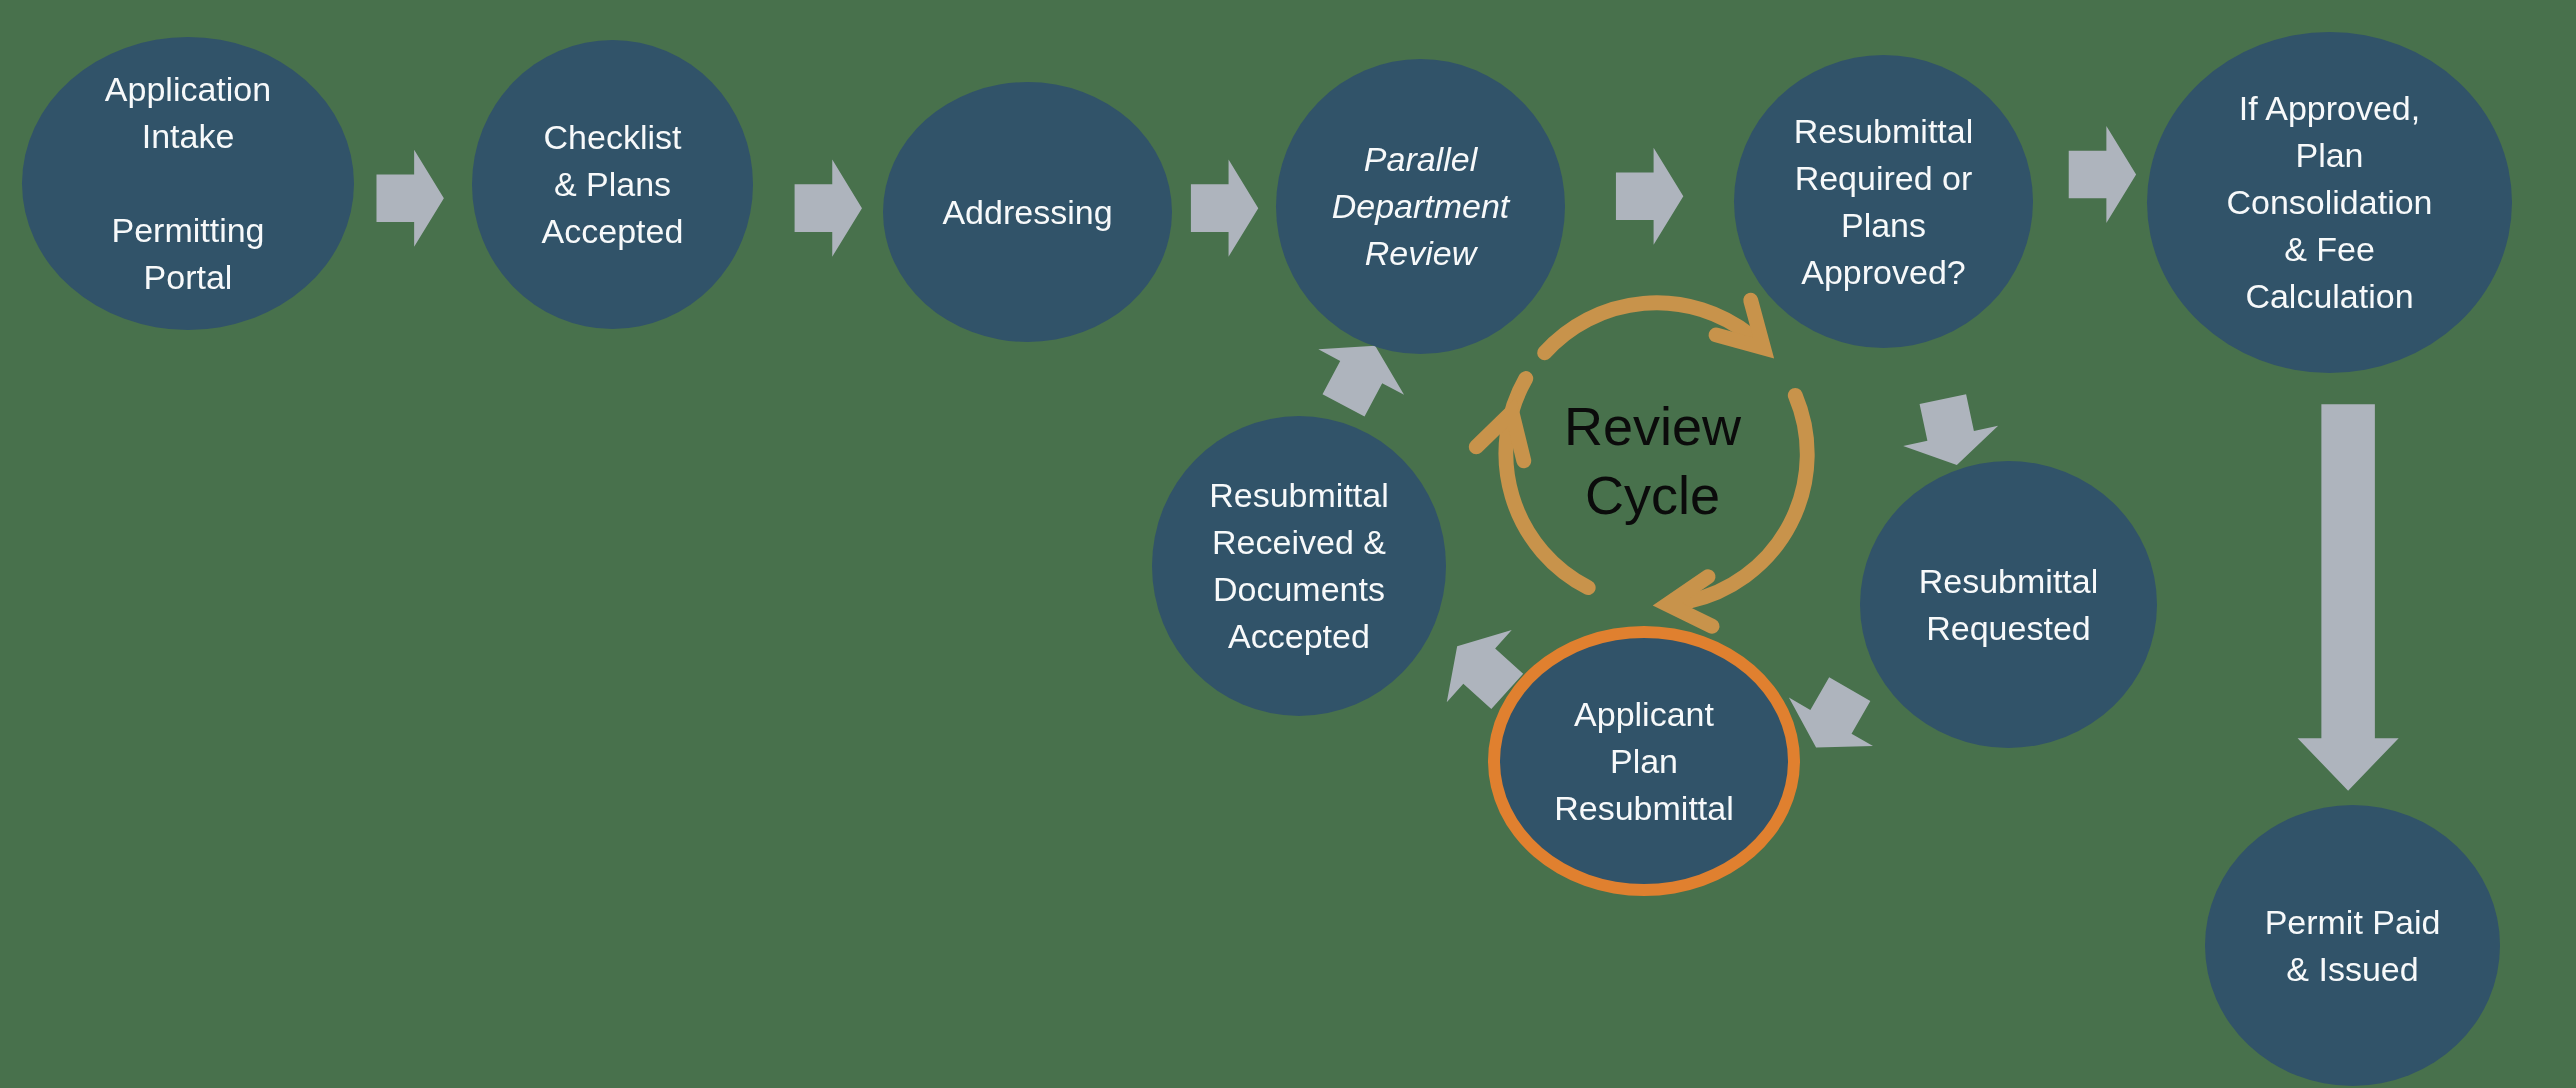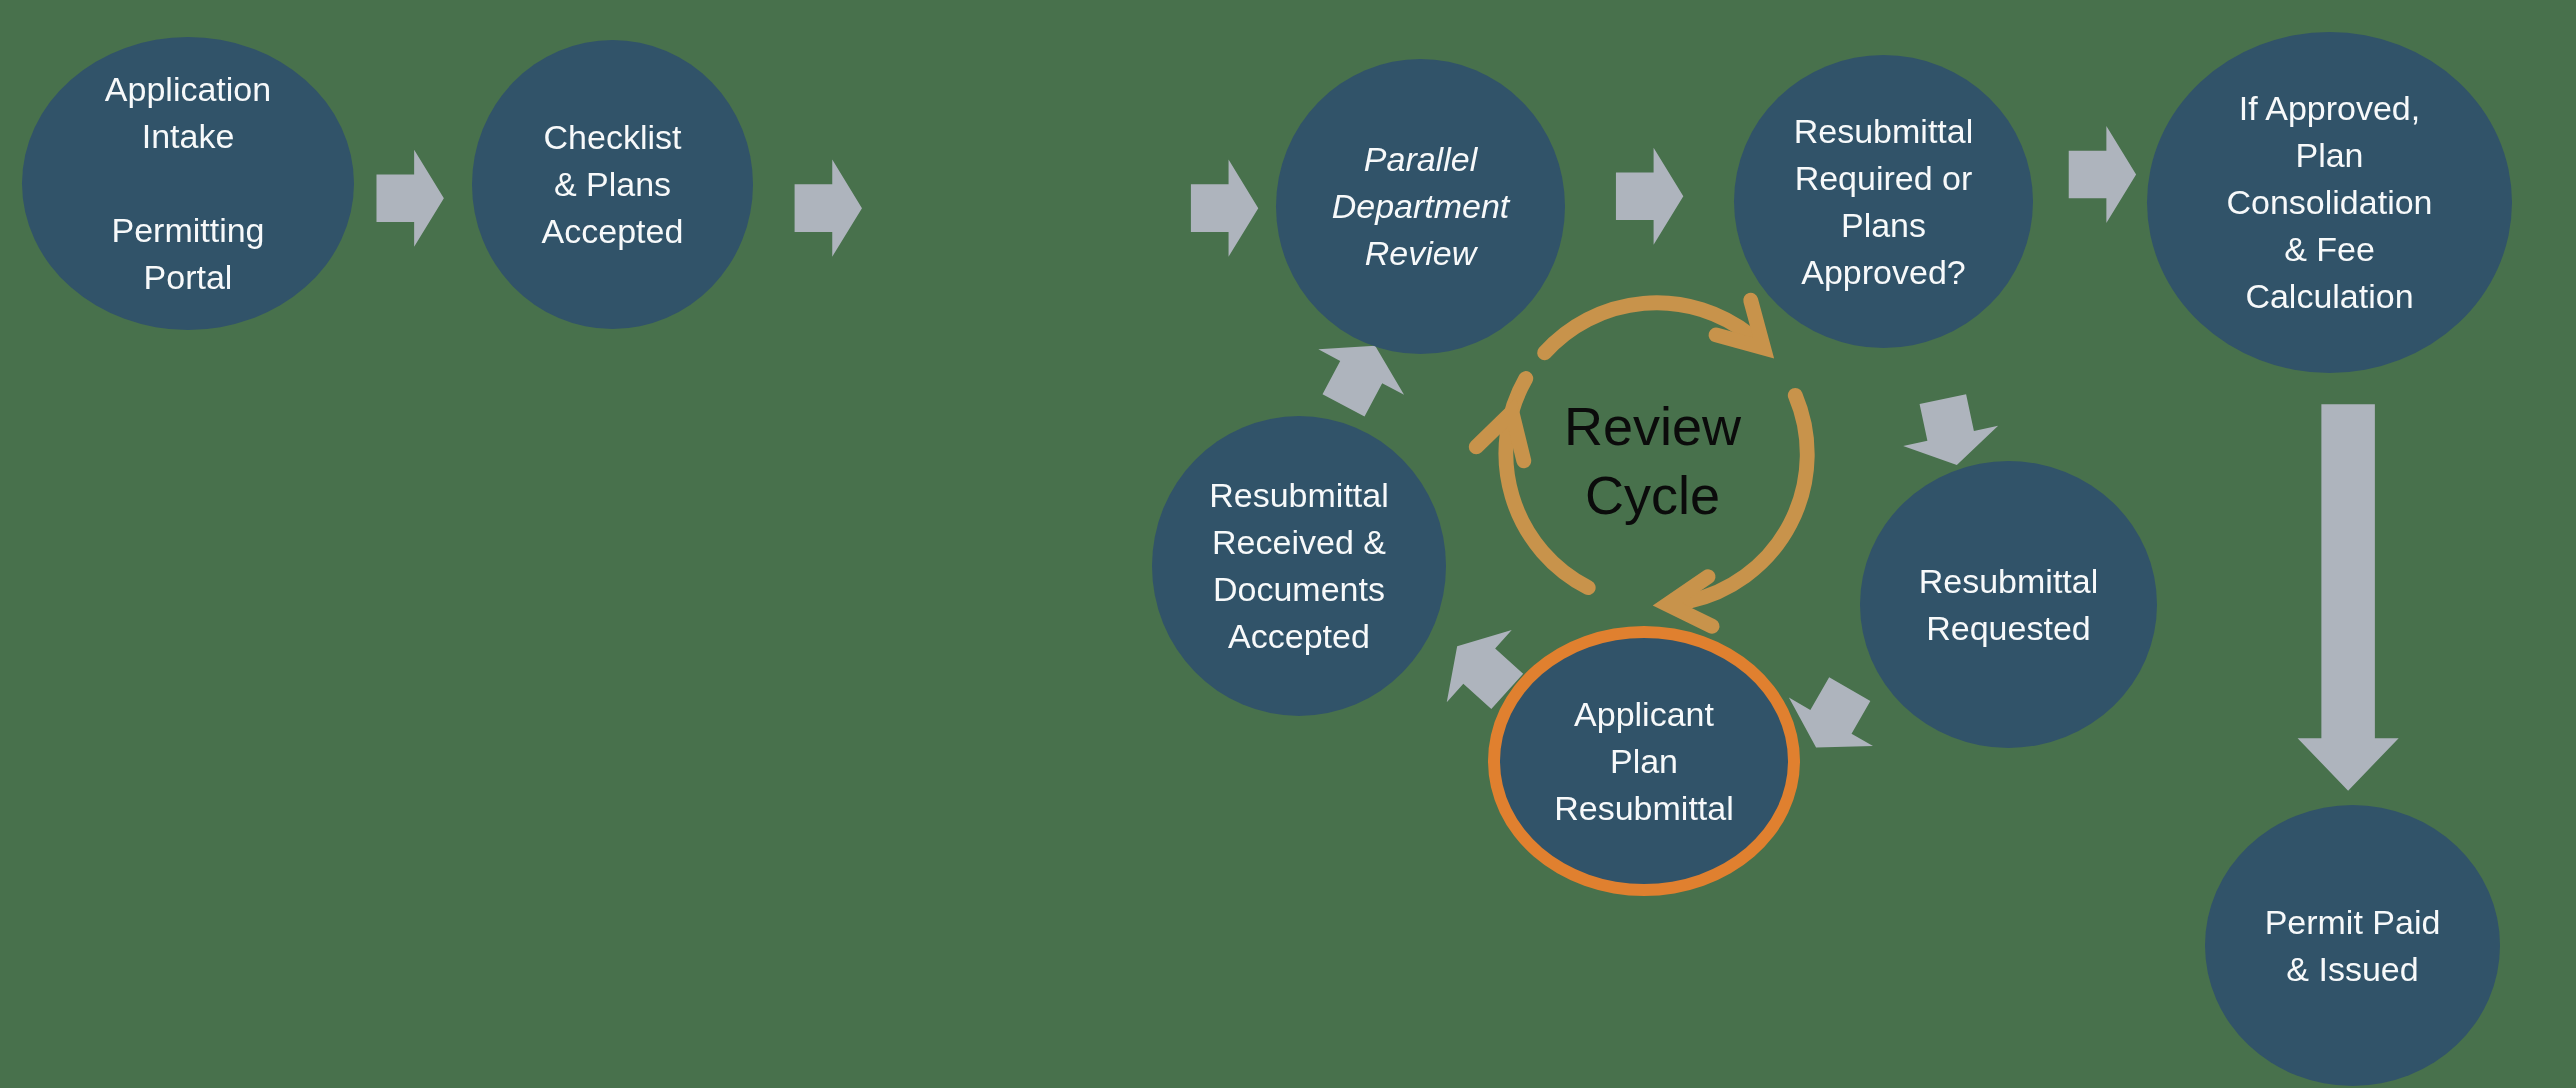--- a/index.html
+++ b/index.html
@@ -114,20 +114,23 @@
 Permitting
 Portal</div>
   </div>
 
   <div class="node" style="left:472px; top:40px; width:281px; height:289px;">
     <div>Checklist
 &amp; Plans
 Accepted</div>
   </div>
 
+  <div class="node" style="left:883px; top:82px; width:289px; height:260px;">
+    <div>Addressing</div>
+  </div>
 
   <div class="node" style="left:1276px; top:59px; width:289px; height:295px;font-style:italic;">
     <div>Parallel
 Department
 Review</div>
   </div>
 
   <div class="node" style="left:1734px; top:55px; width:299px; height:293px;">
     <div>Resubmittal
 Required or

